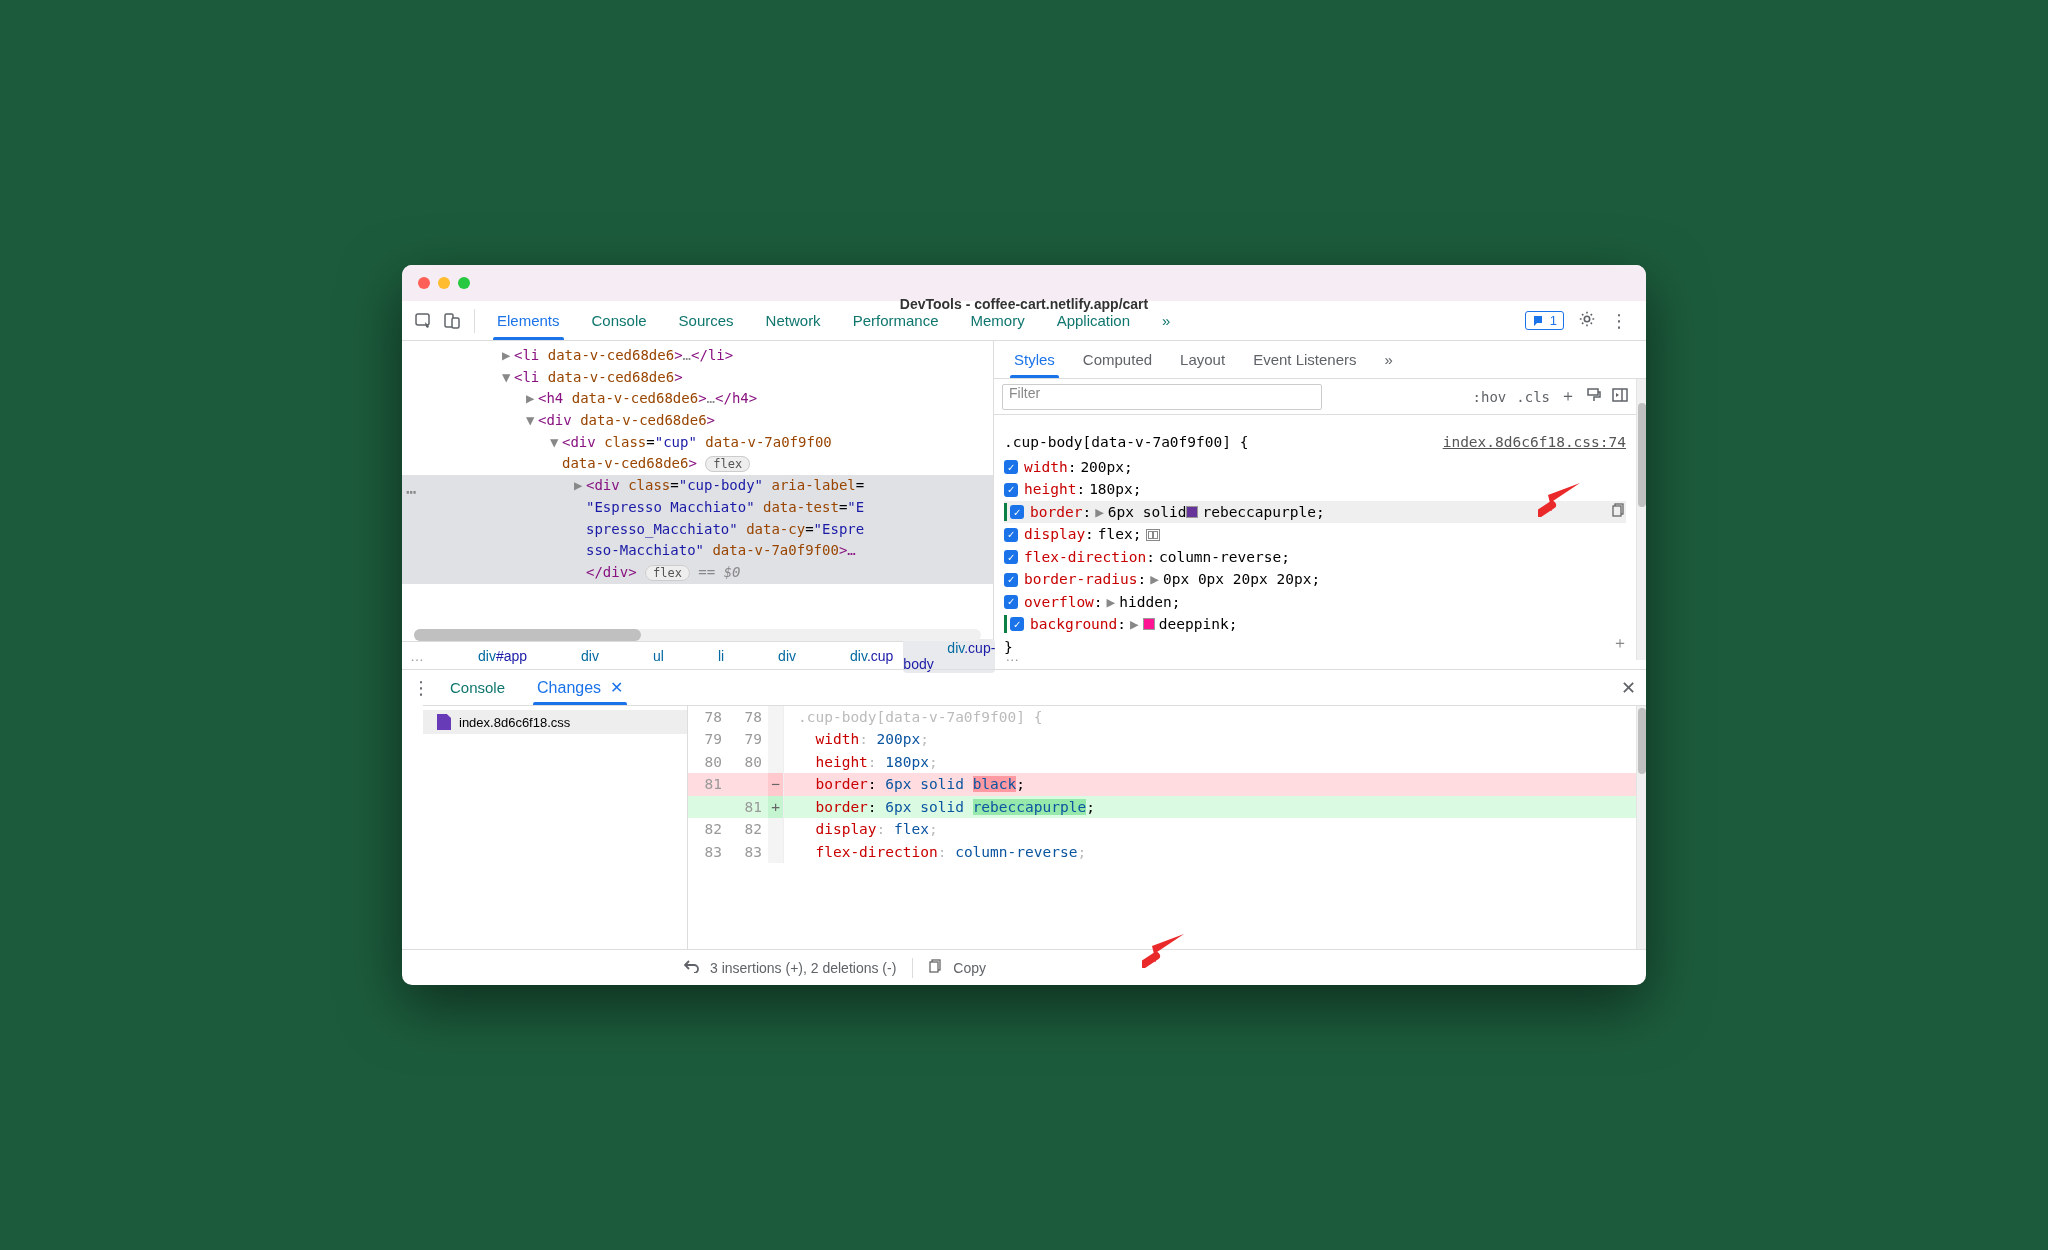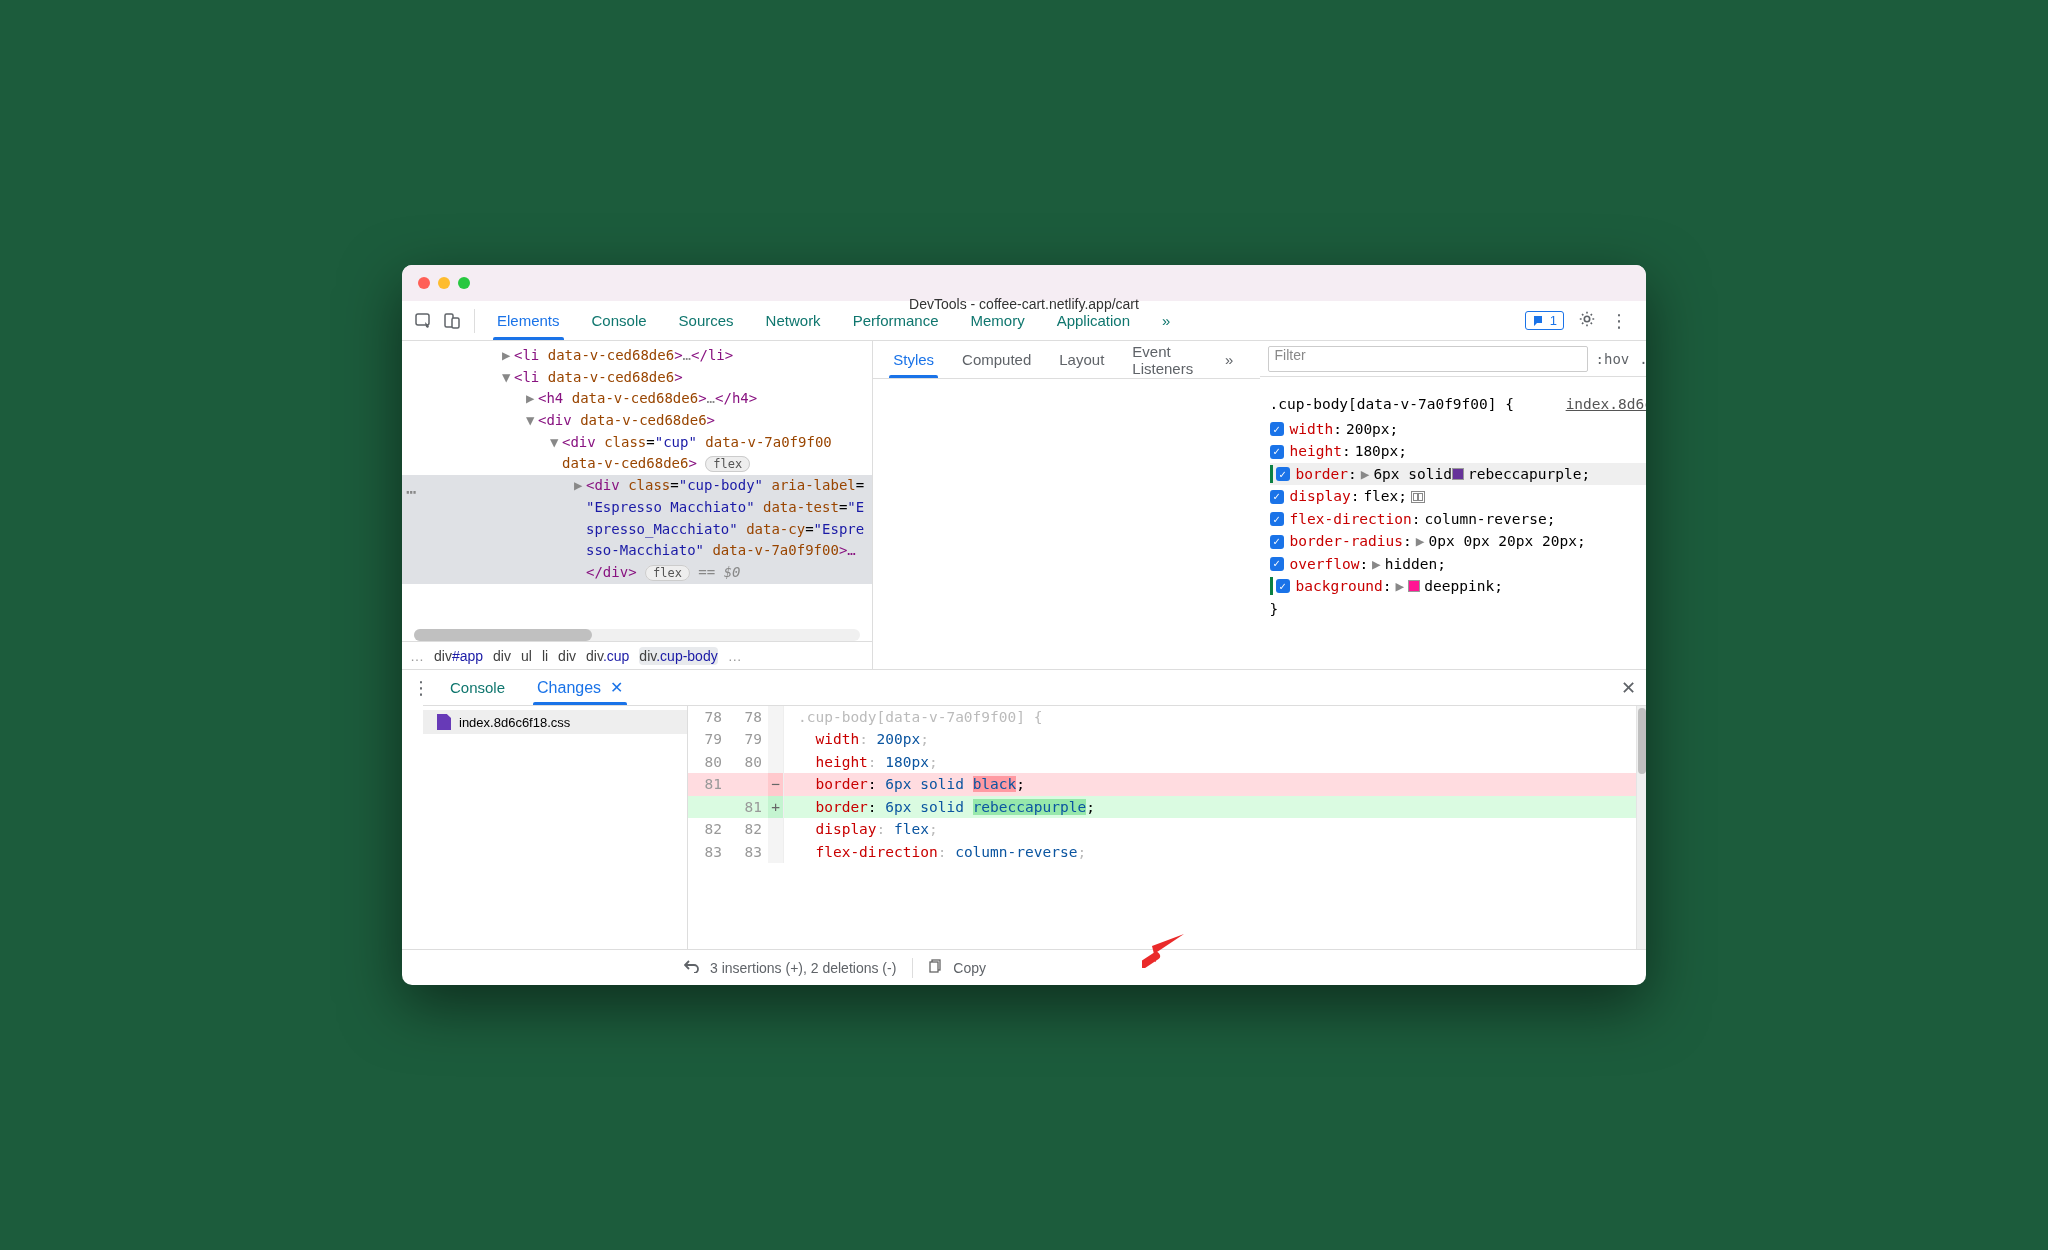--- a/index.html
+++ b/index.html
@@ -29,21 +29,21 @@
   background: #f5edf3;
   display: flex;
   align-items: center;
   position: relative;
 }
 .traffic { display: flex; gap: 8px; padding-left: 16px; }
 .dot { width: 12px; height: 12px; border-radius: 50%; }
 .dot.r { background: #ff5f57; }
 .dot.y { background: #febc2e; }
 .dot.g { background: #28c840; }
-.title-text { position: absolute; left: 0; right: 0; text-align: center; font-weight: 400; font-size: 14px; color: #333; margin-top: 42px; }
+.title-text { position: absolute; left: 0; right: 0; text-align: center; font-weight: 700; font-size: 14px; color: #333; margin-top: 42px; }
 .toolbar {
   height: 40px;
   border-bottom: 1px solid #ddd;
   display: flex;
   align-items: center;
   padding: 0 10px;
   gap: 4px;
   background: #fff;
 }
 .tool-icon { width: 24px; height: 24px; display: flex; align-items: center; justify-content: center; color: #5f6368; cursor: pointer; }
@@ -66,23 +66,23 @@
 .an { color: #994500; }
 .av { color: #1a1aa6; }
 .g { color: #888; }
 .badge-flex { background: #eee; border: 1px solid #ccc; border-radius: 10px; padding: 0 7px; font-size: 12px; color: #555; }
 .dom-hbar { height: 12px; background: #f0f0f0; margin: 4px 12px 0 12px; border-radius: 6px; position: relative; }
 .dom-hbar::after { content:""; position: absolute; left:0; top:0; height:100%; width:40%; background:#c0c0c0; border-radius:6px; }
 .crumbs { height: 28px; border-top: 1px solid #ddd; display: flex; align-items: center; font-size: 14px; color: #5f6368; padding: 0 8px; gap: 10px; }
 .crumbs .ell { color: #999; }
 .crumbs .crumb { cursor: pointer; }
 .crumbs .crumb.active { background: #e8eaed; border-radius: 4px; padding: 1px 0; }
-.crumbs .cp { color: #404040; }
+.crumbs .cp { color: #0369a1; margin-left: 44px; }
 .crumbs .cs { color: #1a1aa6; }
-.styles-pane { flex: 1; display: flex; position: relative; }
+.styles-pane { flex: 1; display: flex; flex-direction: column; position: relative; }
 .styles-tabs { height: 38px; display: flex; align-items: center; border-bottom: 1px solid #ddd; padding: 0 6px; }
 .stab { padding: 0 14px; color: #5f6368; font-size: 15px; height: 100%; display: flex; align-items: center; cursor: pointer; position: relative; }
 .stab.active { color: #1a73e8; }
 .stab.active::after { content:""; position: absolute; bottom: 0; left: 10px; right: 10px; height: 3px; background: #1a73e8; border-radius: 2px 2px 0 0; }
 .styles-toolbar { height: 36px; border-bottom: 1px solid #ddd; display: flex; align-items: center; padding: 0 8px; gap: 8px; }
 .filter-input { flex: 0 0 320px; height: 26px; border: 1px solid #ccc; border-radius: 2px; padding: 0 6px; font-size: 14px; color: #888; }
 .toolbar-right { margin-left: auto; display: flex; align-items: center; gap: 10px; color: #5f6368; font-family: Menlo, monospace; font-size: 14px; }
 .styles-body { flex: 1; font-family: Menlo, monospace; font-size: 14.5px; padding: 2px 10px; line-height: 1.55; position: relative; overflow: hidden; }
 .selector-row { display: flex; justify-content: space-between; padding: 2px 0; }
 .src-link { text-decoration: underline; color: #555; cursor: pointer; }

